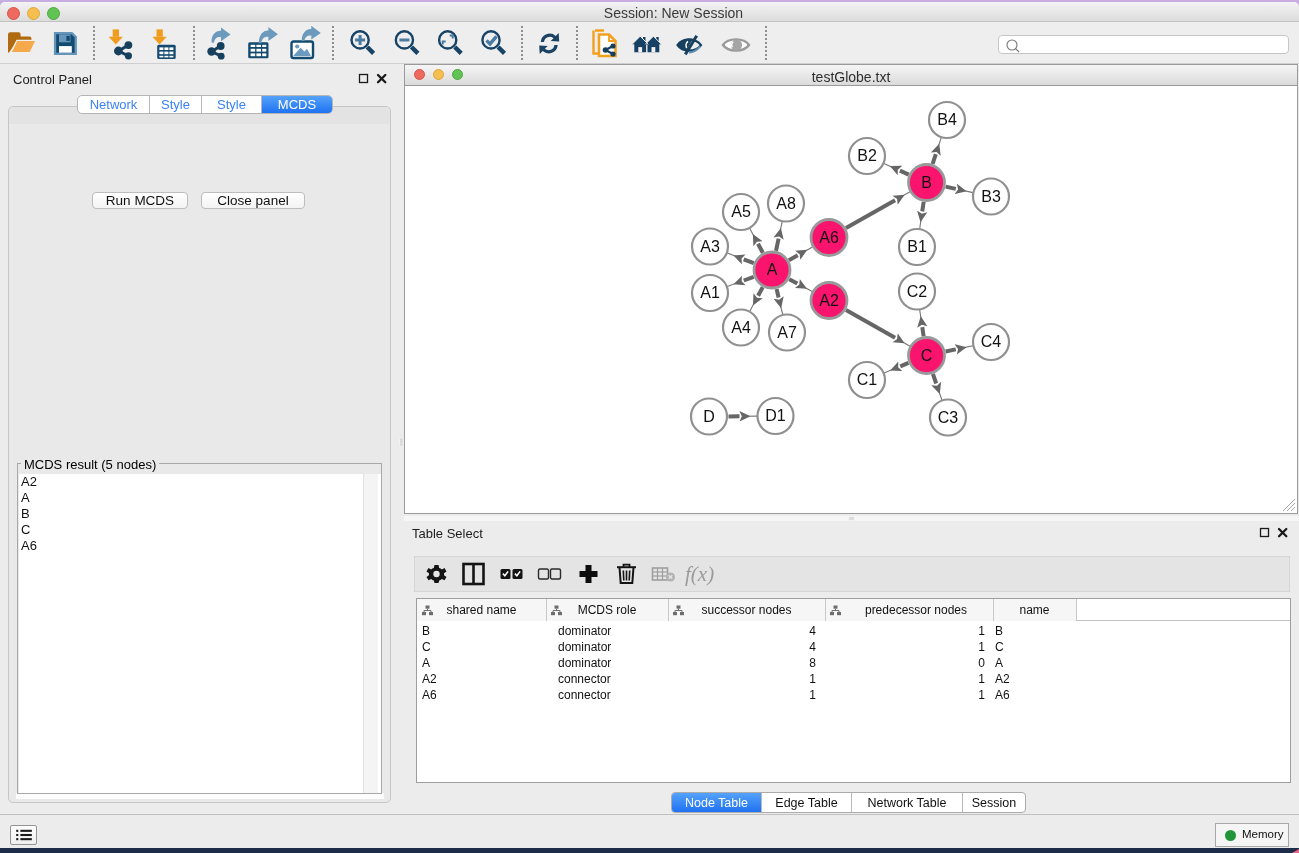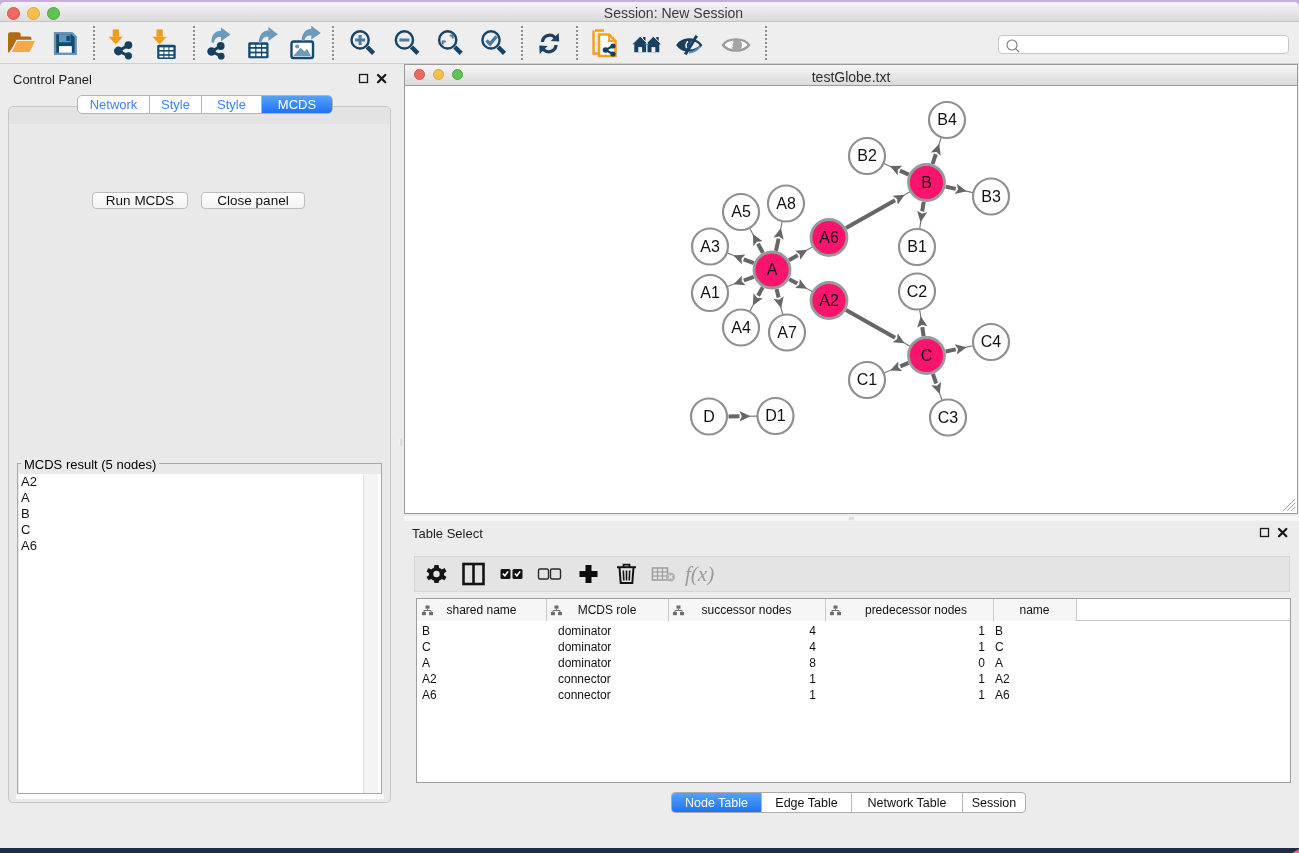--- a/index.html
+++ b/index.html
@@ -507,15 +507,33 @@
       <div class="trow" style="left:578px;top:88px;">A6</div>
     </div>
   </div>
   <div id="tabs">
     <div class="sel" style="width:90px">Node Table</div>
     <div style="width:90px">Edge Table</div>
     <div style="width:111px">Network Table</div>
     <div style="width:62px">Session</div>
   </div>
 
+  <div id="statusbar">
+    <div id="listbtn">
+        <svg width="25" height="18" viewBox="0 0 24 16" style="position:absolute;left:0;top:0">
+          <g fill="#1a1a1a">
+            <rect x="5" y="3" width="2" height="2"></rect>
+            <rect x="9" y="3" width="11" height="2"></rect>
+            <rect x="5" y="7" width="2" height="2"></rect>
+            <rect x="9" y="7" width="11" height="2"></rect>
+            <rect x="5" y="11" width="2" height="2"></rect>
+            <rect x="9" y="11" width="11" height="2"></rect>
+          </g>
+        </svg>
+      </div>
+    <div id="membtn">
+        <span style="position:absolute;left:9px;top:6px;width:11px;height:11px;border-radius:50%;background:#219539;"></span>
+        <span style="position:absolute;left:26px;top:4px;">Memory</span>
+      </div>
+  </div>
 </div>
 <div id="deskbottom"></div>
 <div style="position:absolute;left:1292px;top:849px;width:0;height:0;border-left:7px solid transparent;border-bottom:4px solid #e8638c;"></div>
 
 </body></html>

